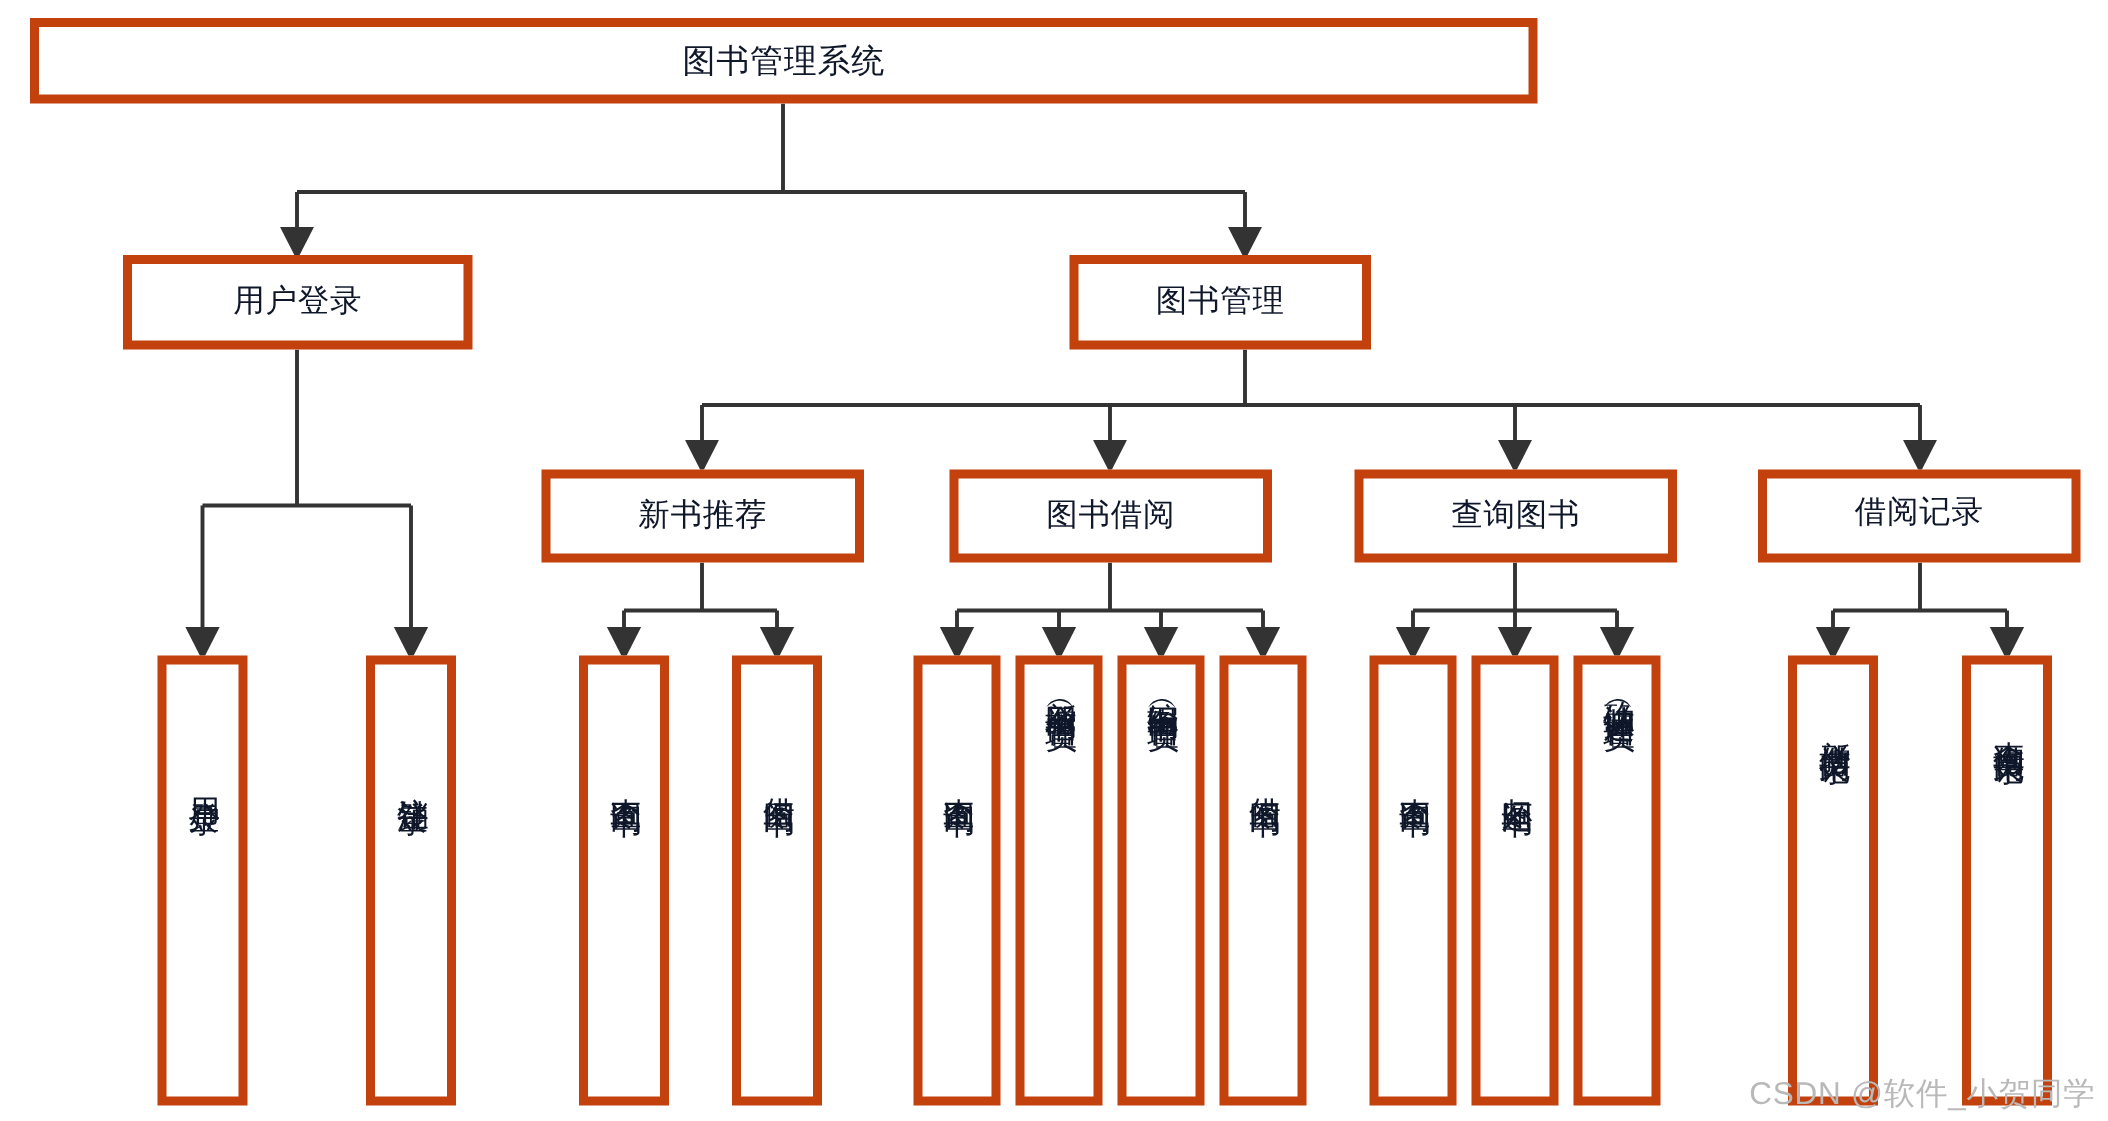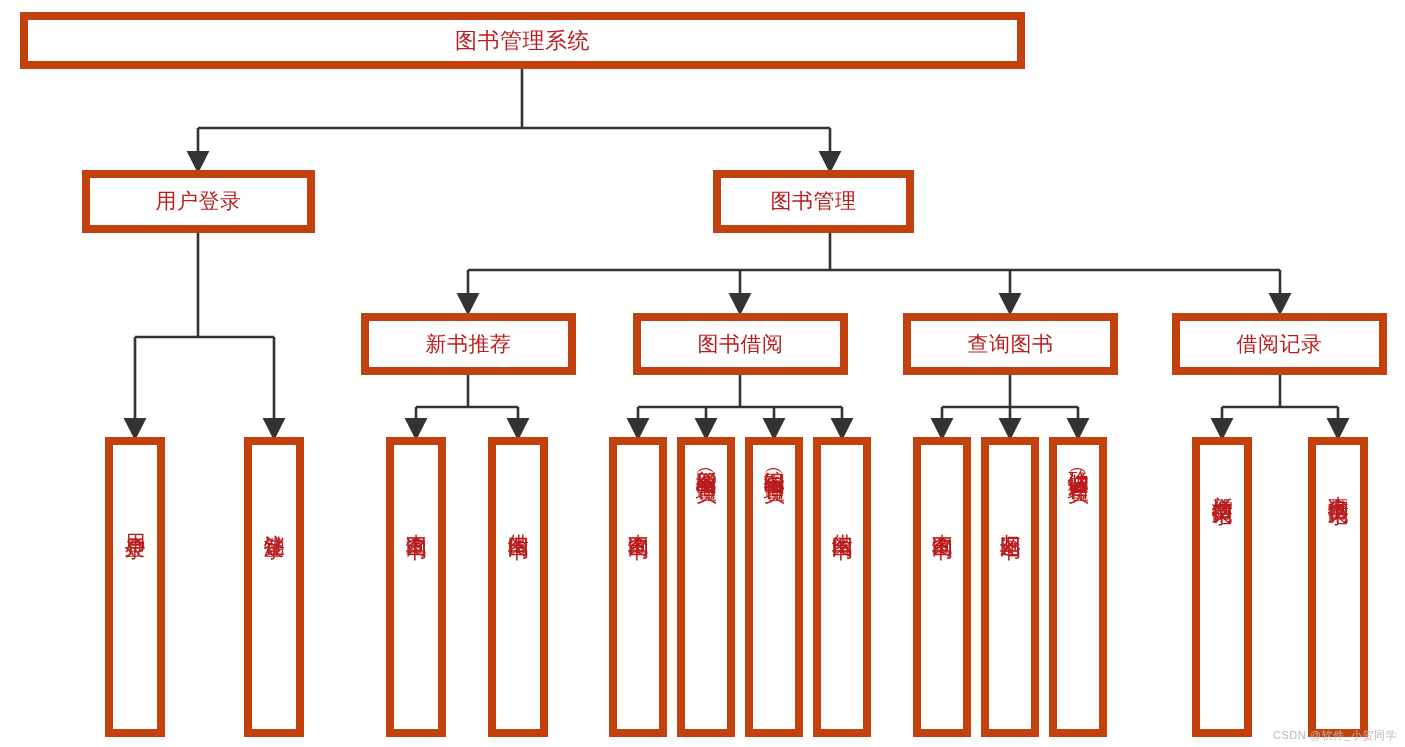--- a/index.html
+++ b/index.html
@@ -22,25 +22,25 @@
     left: 0;
     top: 0;
     width: 1405px;
     height: 747px;
     pointer-events: none;
   }
   .node {
     position: absolute;
     box-sizing: border-box;
     background: #ffffff;
-    border: 8px solid #c2410c;
+    border: 6px solid #c2410c;
     display: flex;
     align-items: center;
     justify-content: center;
-    color: #b91c1c;
+    color: #0f172a;
   }
   .node .label {
     display: block;
     text-align: center;
     line-height: 1.18;
     letter-spacing: 0.5px;
   }
   .node.horizontal .label {
     writing-mode: horizontal-tb;
     font-size: 21px;
@@ -55,21 +55,21 @@
     font-size: 21px;
     line-height: 1.08;
     letter-spacing: 2px;
     margin: 0 auto;
   }
   .node.root .label { font-size: 22px; }
   .watermark {
     position: absolute;
     right: 8px;
     bottom: 4px;
-    font-size: 11px;
+    font-size: 21px;
     color: #b9b9b9;
     white-space: nowrap;
     letter-spacing: 0.5px;
   }
 </style>
 </head>
 <body>
 
 <div id="canvas">
 
@@ -136,21 +136,21 @@
 
   <div class="node horizontal" style="left:633px; top:313px; width:215px; height:62px;">
     <span class="label">图书借阅</span>
   </div>
   <div class="node horizontal" style="left:361px; top:313px; width:215px; height:62px;">
     <span class="label">新书推荐</span>
   </div>
   <div class="node horizontal" style="left:903px; top:313px; width:215px; height:62px;">
     <span class="label">查询图书</span>
   </div>
-  <div class="node horizontal" style="left:1172px; top:313px; width:215px; height:62px;">
+  <div class="node horizontal" style="left:1172px; top:313px; width:215px; height:62px;font-family:Liberation Mono, monospace;">
     <span class="label">借阅记录</span>
   </div>
 
   <div class="node vertical" style="left:105px; top:437px; width:60px; height:300px; padding-top:72px;">
     <span class="label">用户登录</span>
   </div>
   <div class="node vertical" style="left:244px; top:437px; width:60px; height:300px; padding-top:72px;">
     <span class="label">注销登录</span>
   </div>
 

